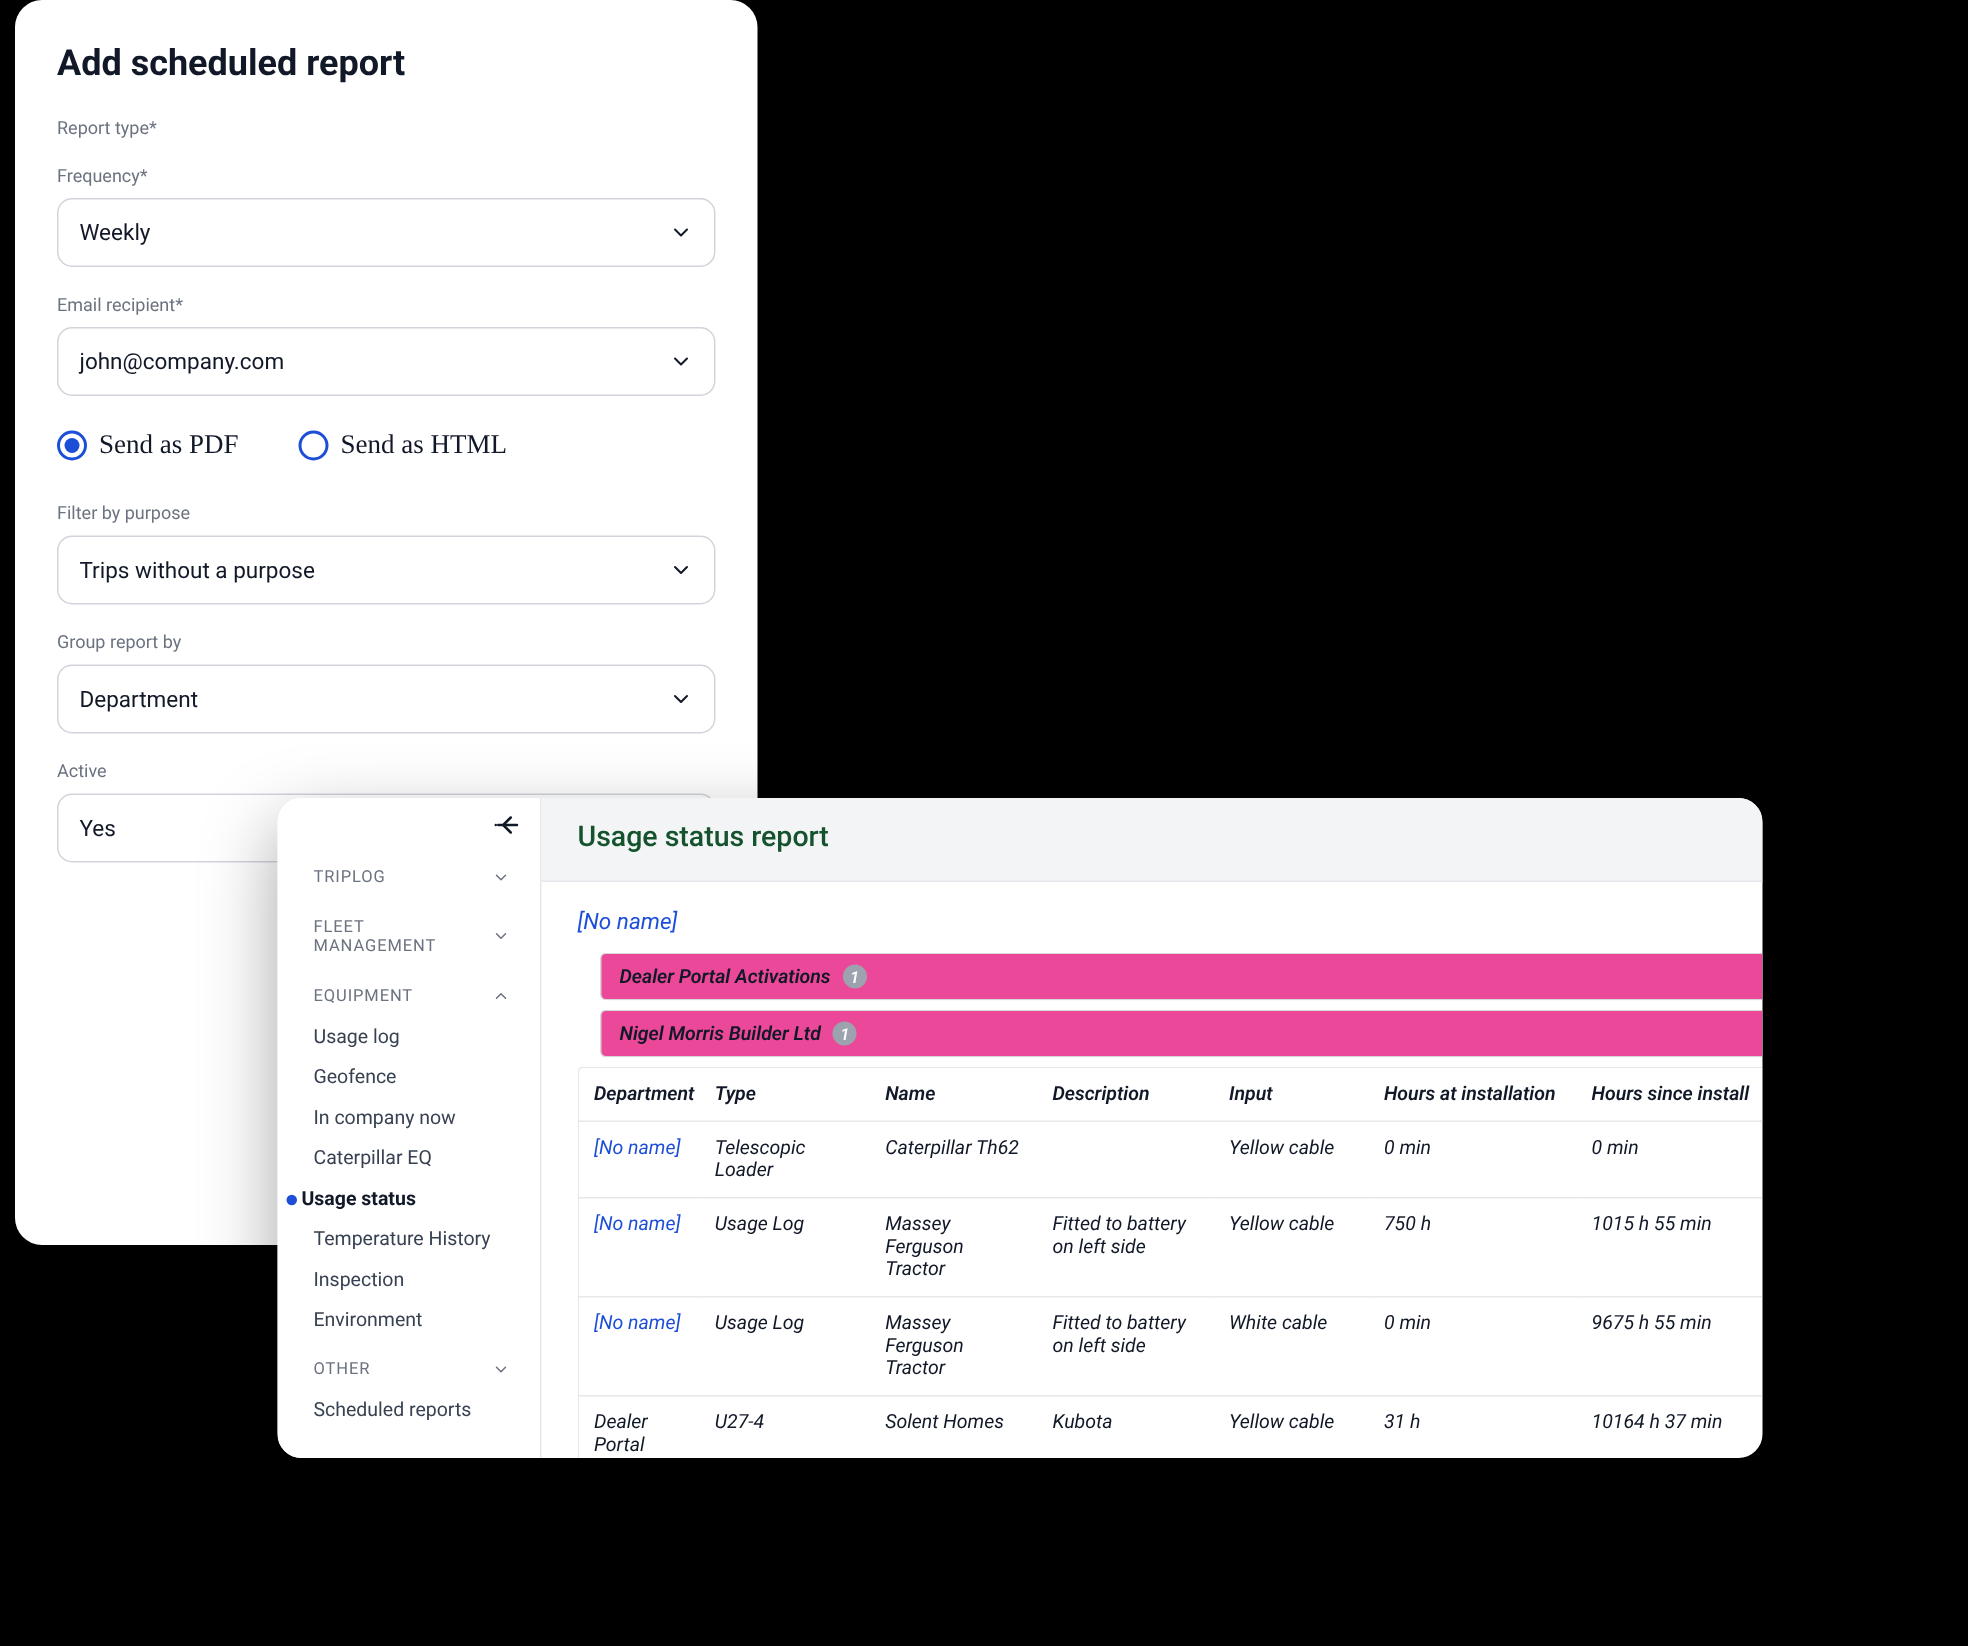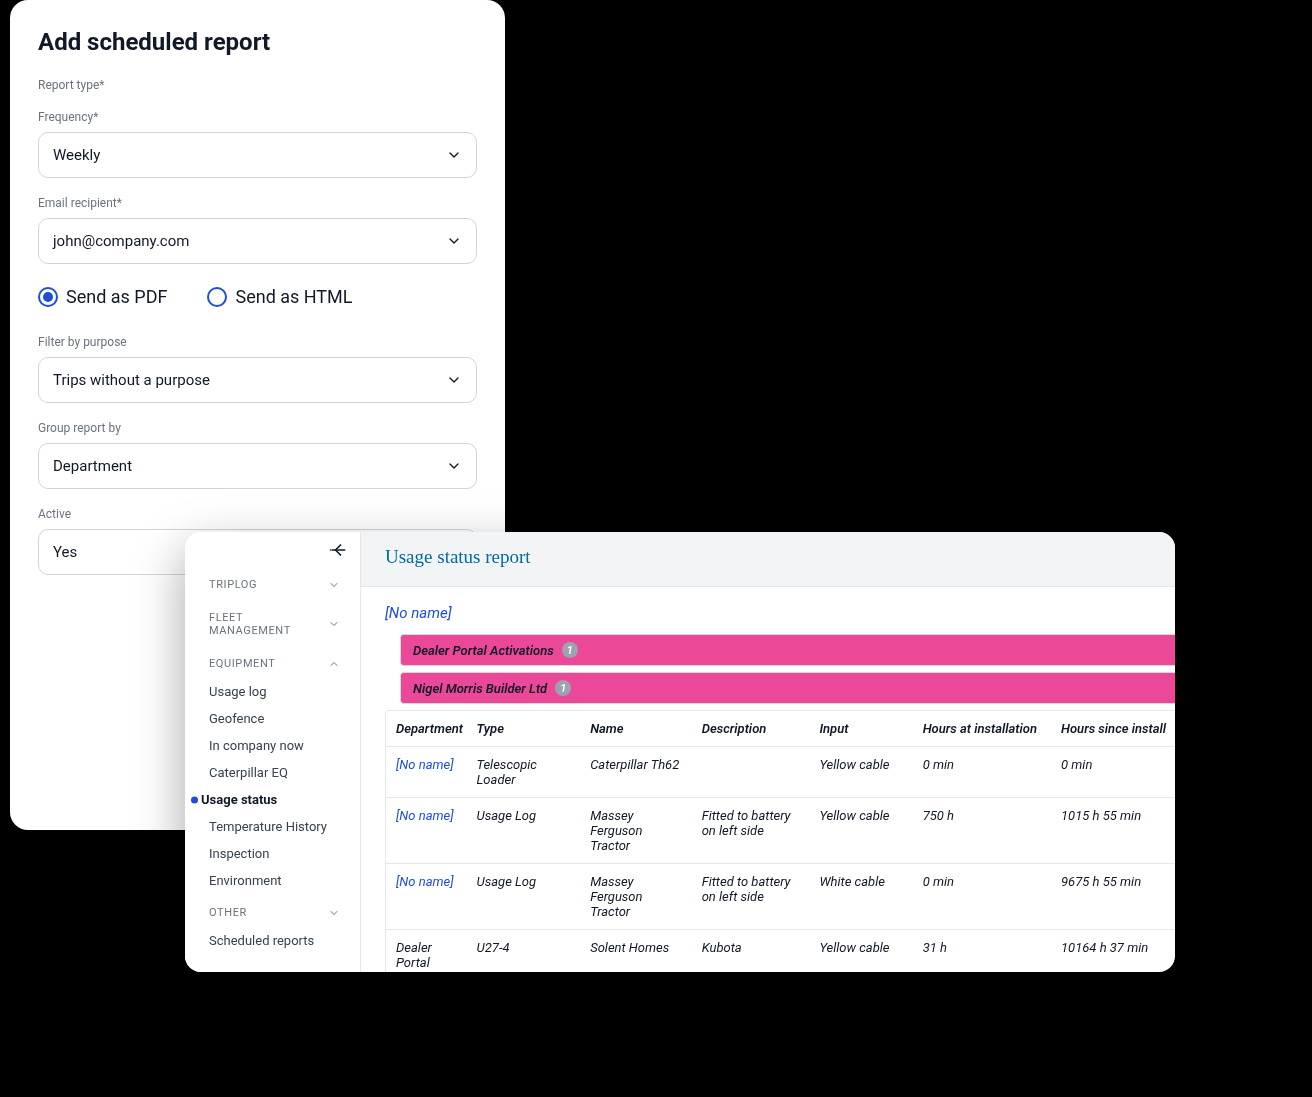--- a/index.html
+++ b/index.html
@@ -76,21 +76,21 @@
   .radio-circle {
     width: 20px; height: 20px; border-radius: 50%;
     border: 2px solid #1d4ed8;
     display: flex; align-items: center; justify-content: center;
   }
   .radio-circle.unchecked { border-color: #1d4ed8; }
   .radio-dot {
     width: 10px; height: 10px; border-radius: 50%;
     background: #1d4ed8;
   }
-  .radio-label { font-size: 18px; color: #111827; }
+  .radio-label { font-size: 18px; color: #111827; font-family: Liberation Serif, serif; }
 
   
   .report-window {
     position: absolute;
     left: 185px;
     top: 532px;
     width: 990px;
     height: 440px;
     background: #fff;
     border-radius: 16px;
@@ -154,22 +154,21 @@
     min-width: 0;
   }
   .report-header {
     background: #f3f4f6;
     border-bottom: 1px solid #e5e7eb;
     padding: 14px 20px 18px 24px;
   }
   .report-header h2 {
     font-size: 19px;
     font-weight: 500;
-    color: #0369a1;
-    font-family: Liberation Serif, serif;
+    color: #14532d;
   }
   .report-body {
     padding: 16px 0 0 0;
     overflow: hidden;
     font-style: italic;
   }
   .no-name-link {
     color: #1d4ed8;
     font-size: 15px;
     padding: 0 24px 12px 24px;

